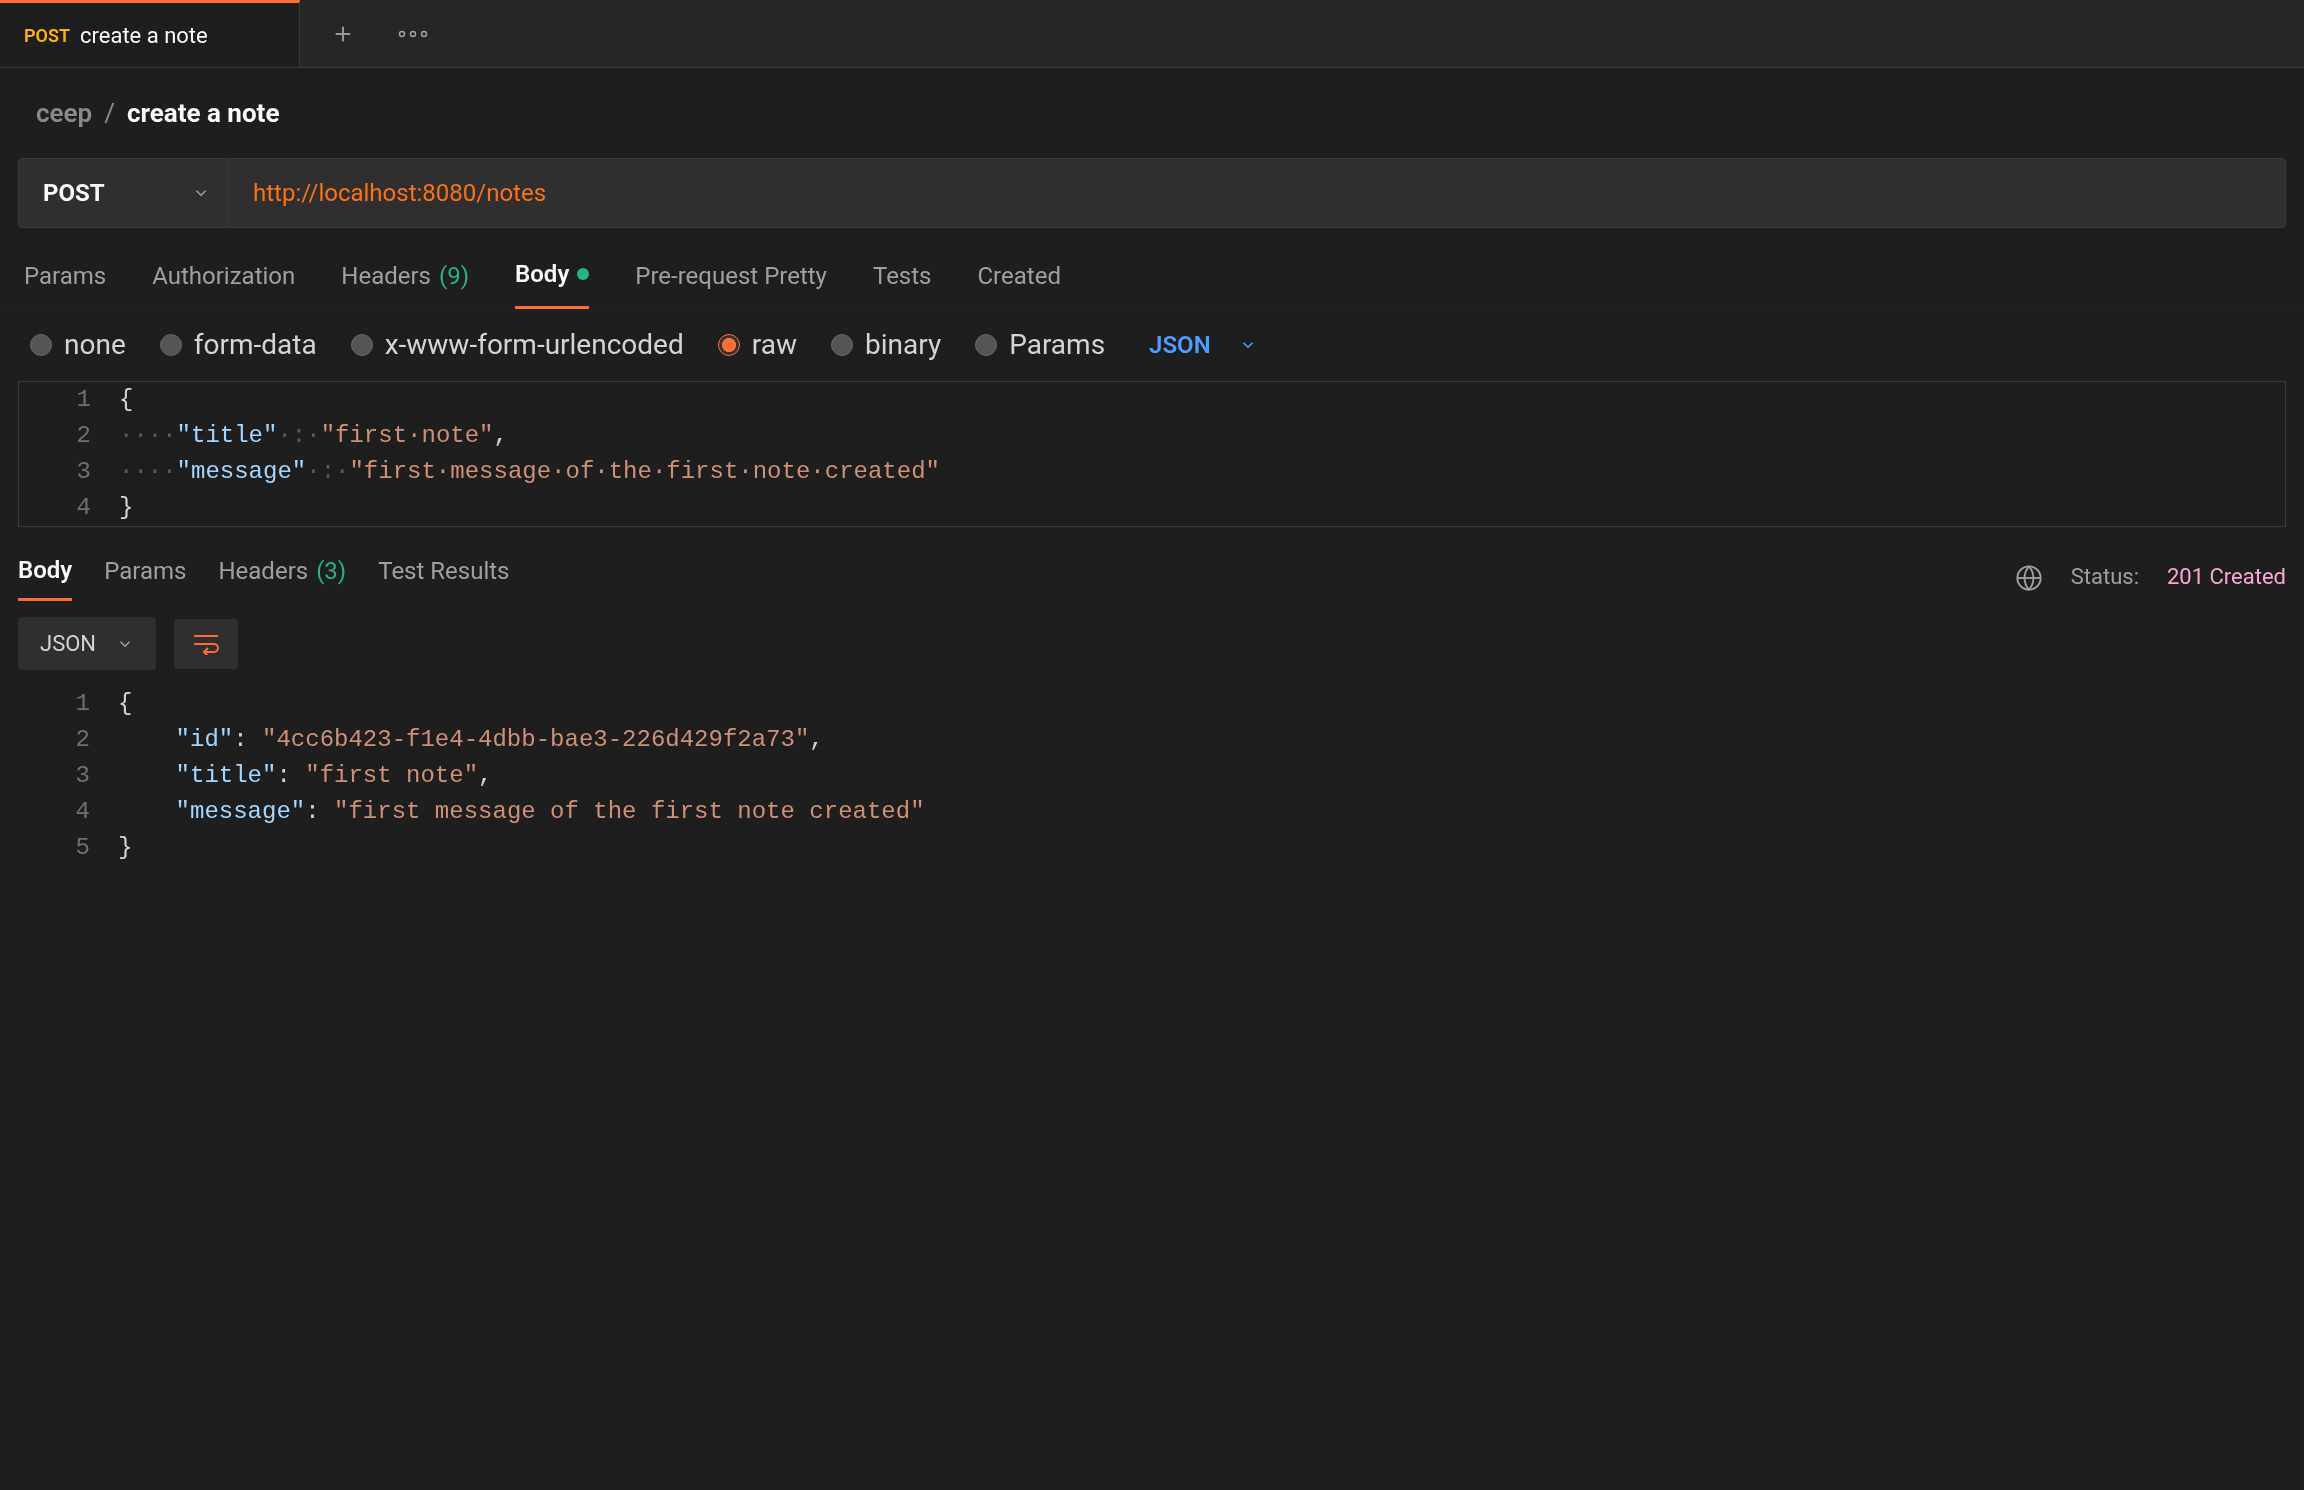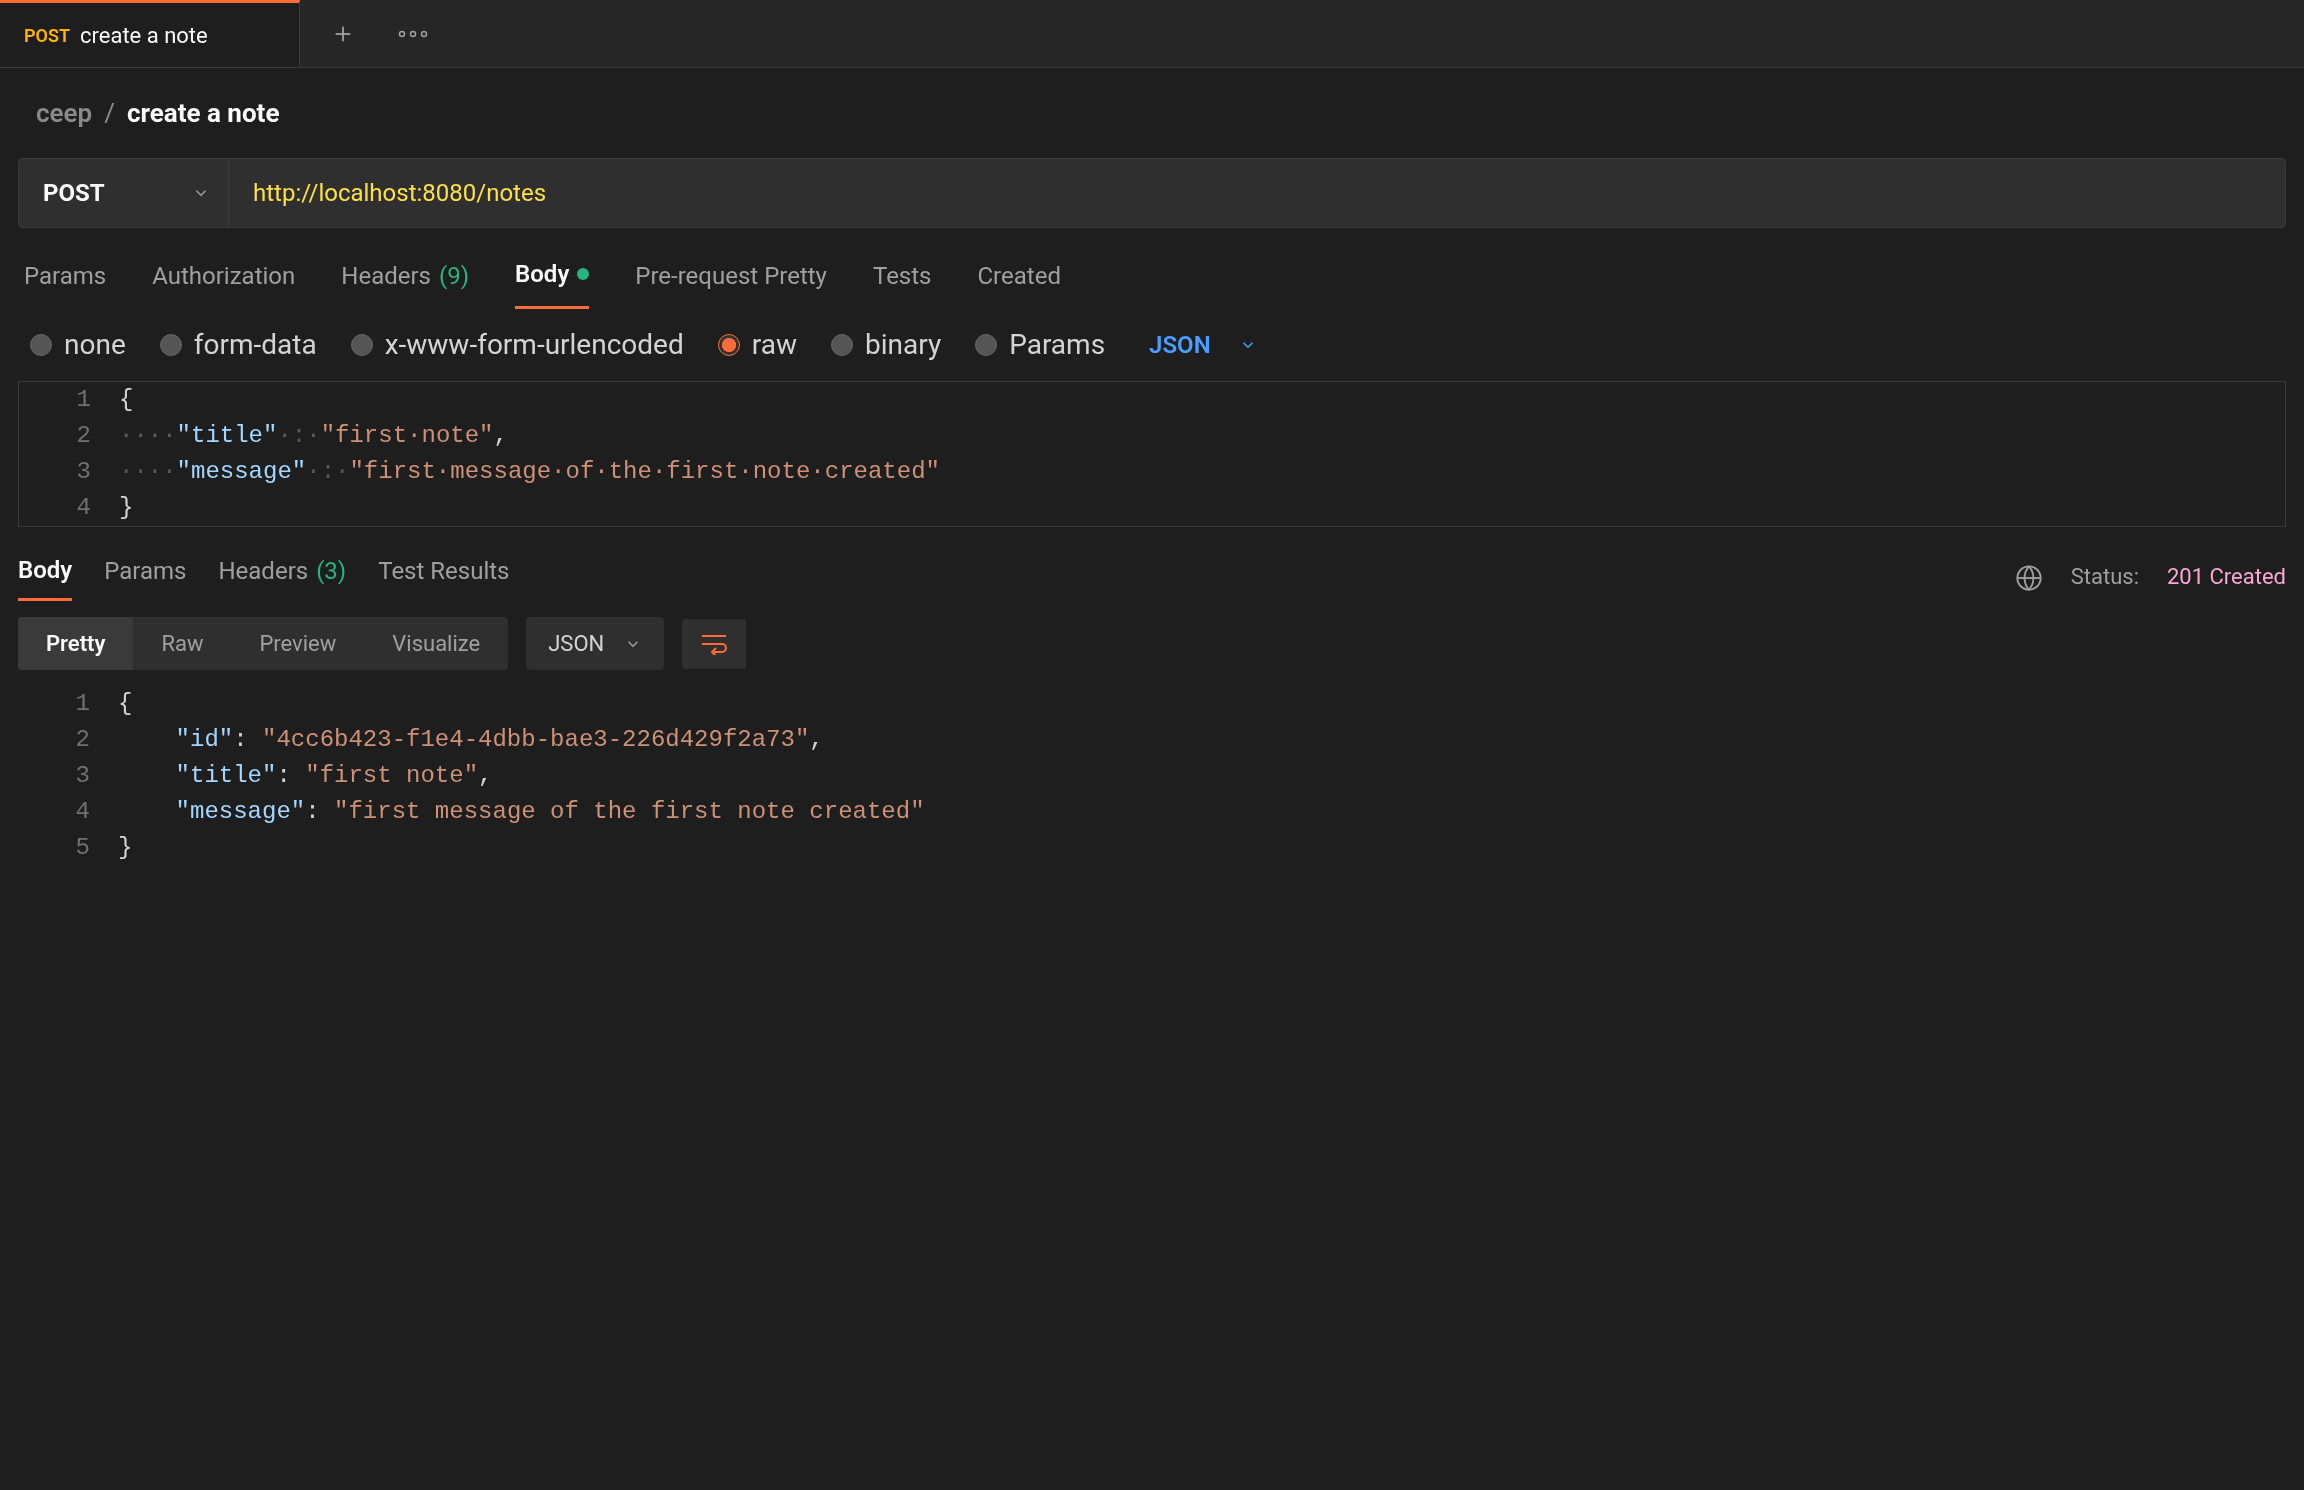--- a/index.html
+++ b/index.html
@@ -103,21 +103,21 @@
     }
     .chevron-down {
       color: #a0a0a0;
     }
     .url-input {
       flex: 1;
       display: flex;
       align-items: center;
       padding: 0 24px;
       font-size: 24px;
-      color: #fde047;
+      color: #f97316;
     }
     
     .request-tabs {
       display: flex;
       align-items: center;
       gap: 46px;
       padding: 10px 24px 0 24px;
       height: 56px;
       border-bottom: 1px solid rgba(255,255,255,0.02);
     }
@@ -437,26 +437,20 @@
           <line x1="2" y1="12" x2="22" y2="12"></line>
           <path d="M12 2a15 15 0 0 1 0 20a15 15 0 0 1 0-20"></path>
         </svg>
     </span>
     <span>Status:</span>
     <span class="status-code-green">201 Created</span>
   </div>
 </div>
 
 <div class="view-mode-row">
-  <div class="view-group">
-    <div class="view-btn active">Pretty</div>
-    <div class="view-btn">Raw</div>
-    <div class="view-btn">Preview</div>
-    <div class="view-btn">Visualize</div>
-  </div>
   <div class="format-box">
     <span>JSON</span>
     <span>
       <svg width="18" height="18" viewBox="0 0 24 24" fill="none" stroke="#a0a0a0" stroke-width="2">
           <polyline points="6 9 12 15 18 9"></polyline>
         </svg>
     </span>
   </div>
   <div class="wrap-btn">
     <svg width="28" height="22" viewBox="0 0 28 22" fill="none" stroke="#ff6c37" stroke-width="2">

